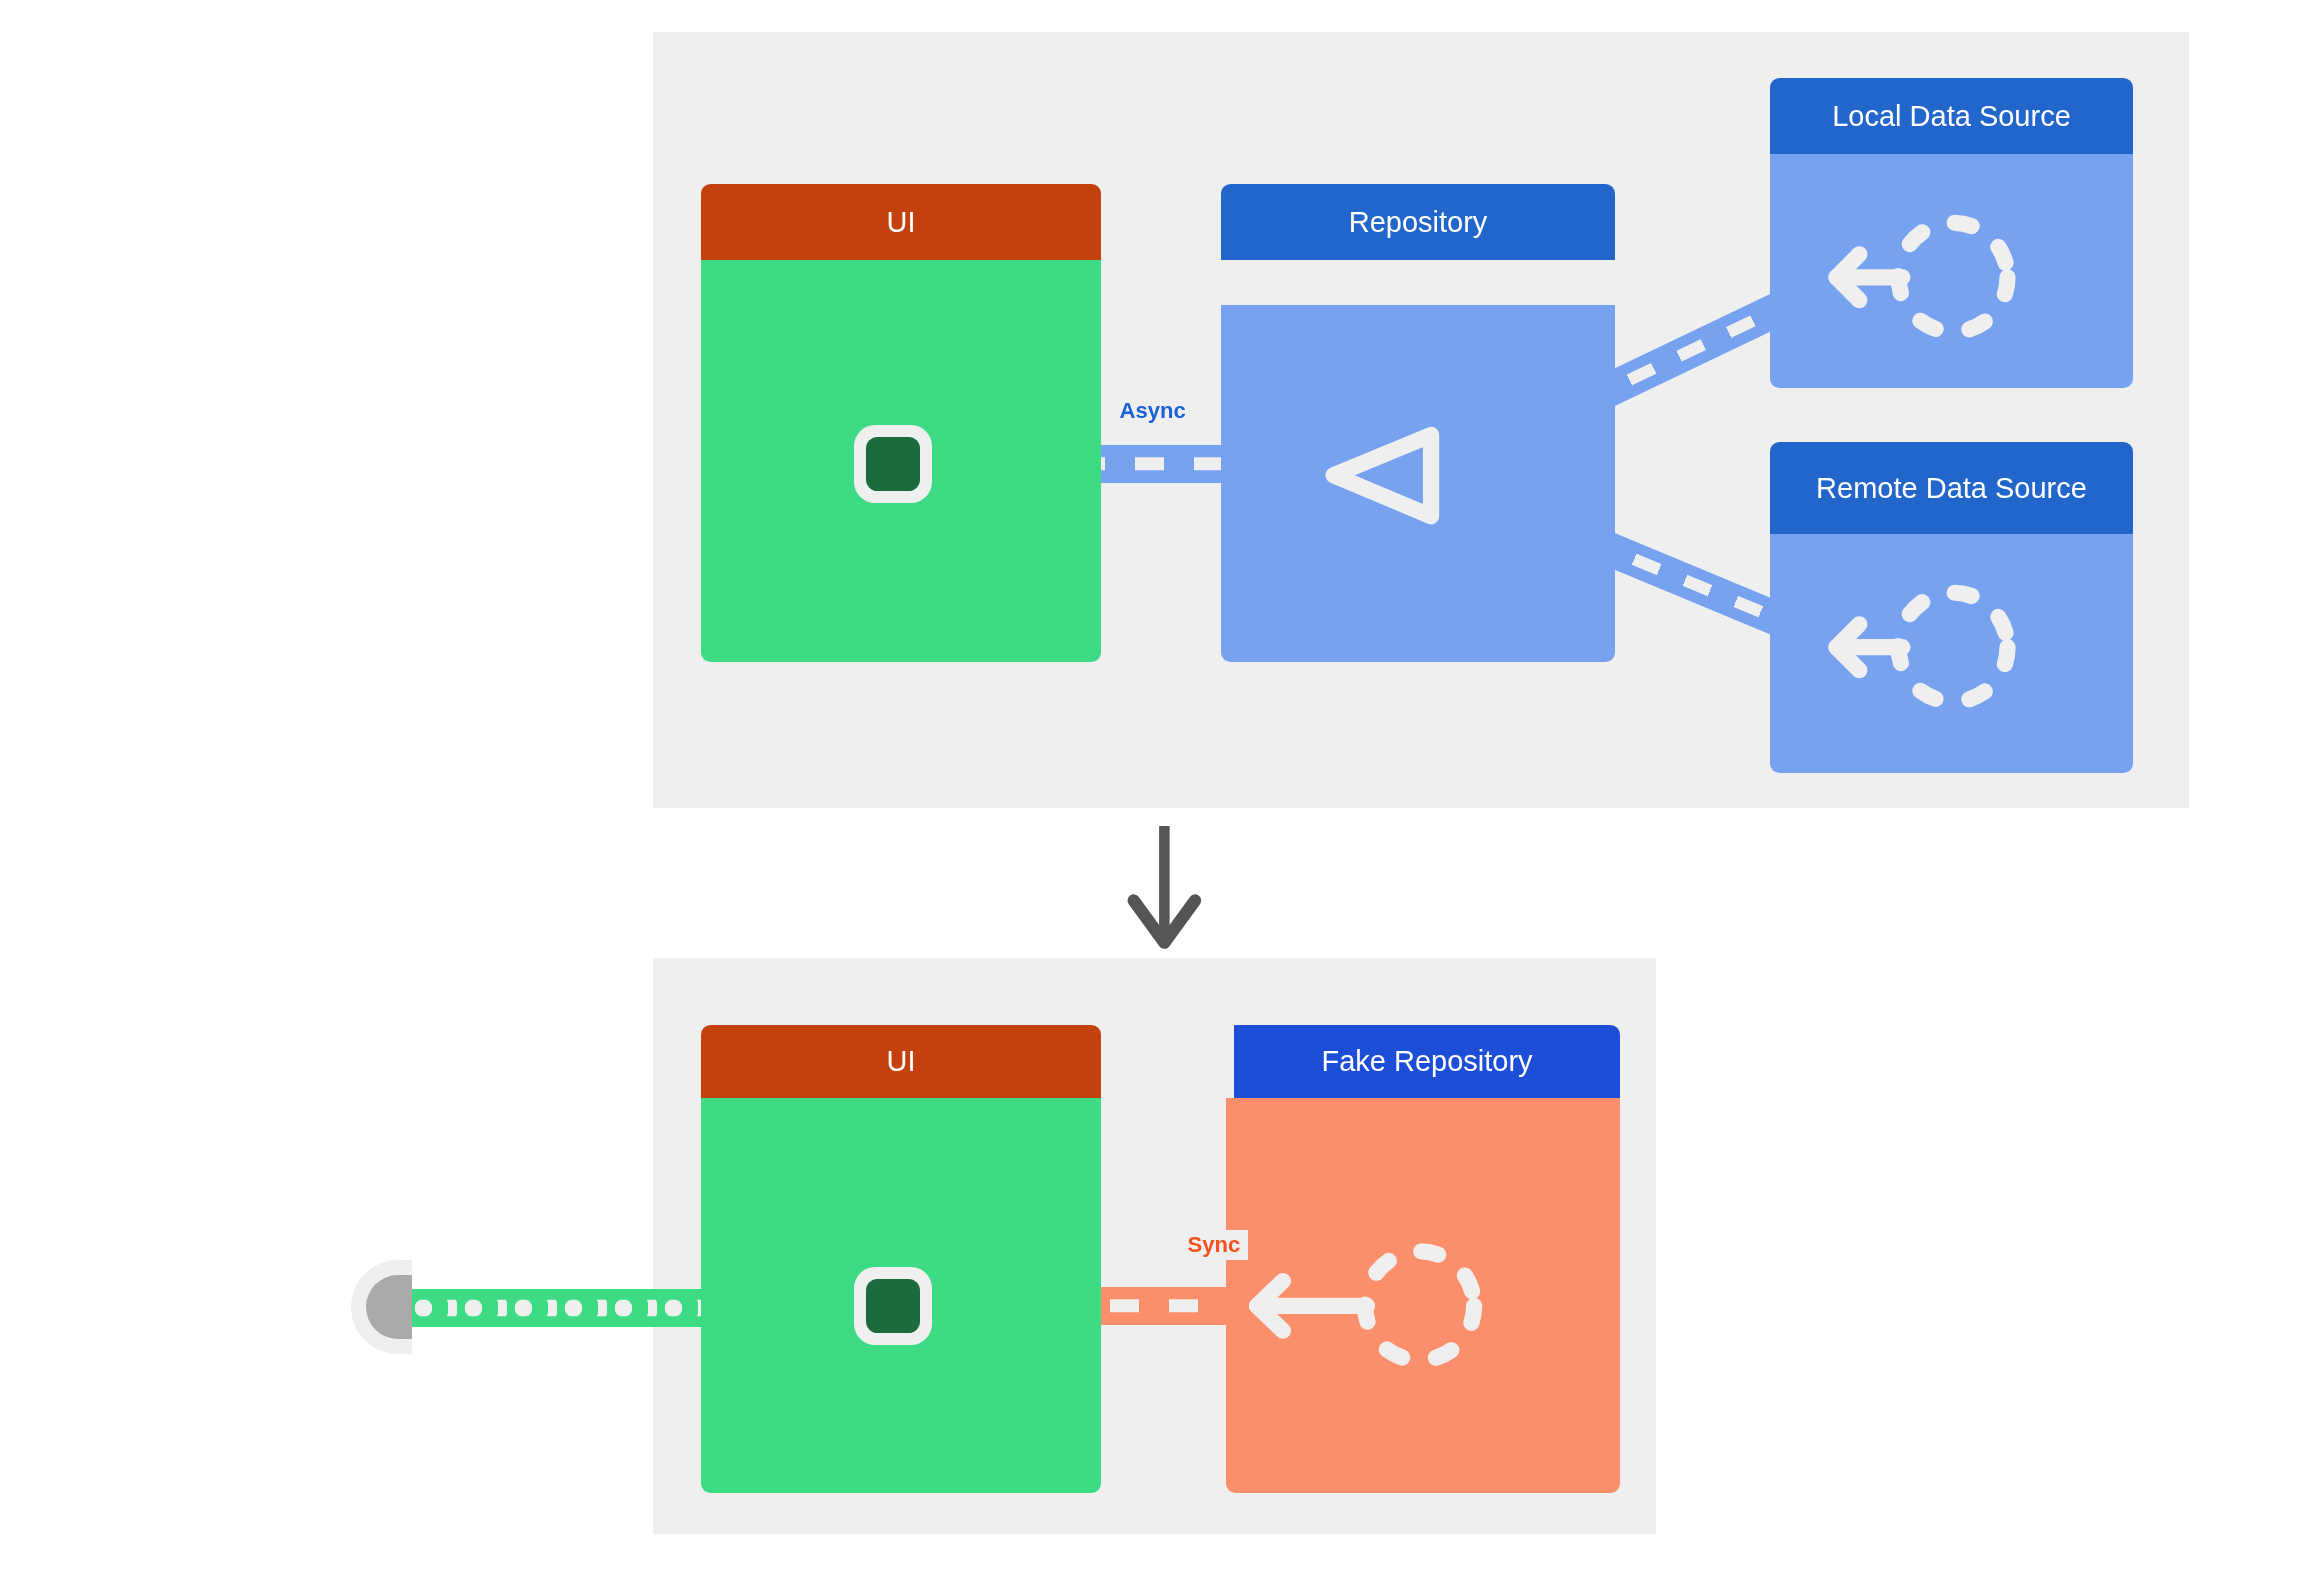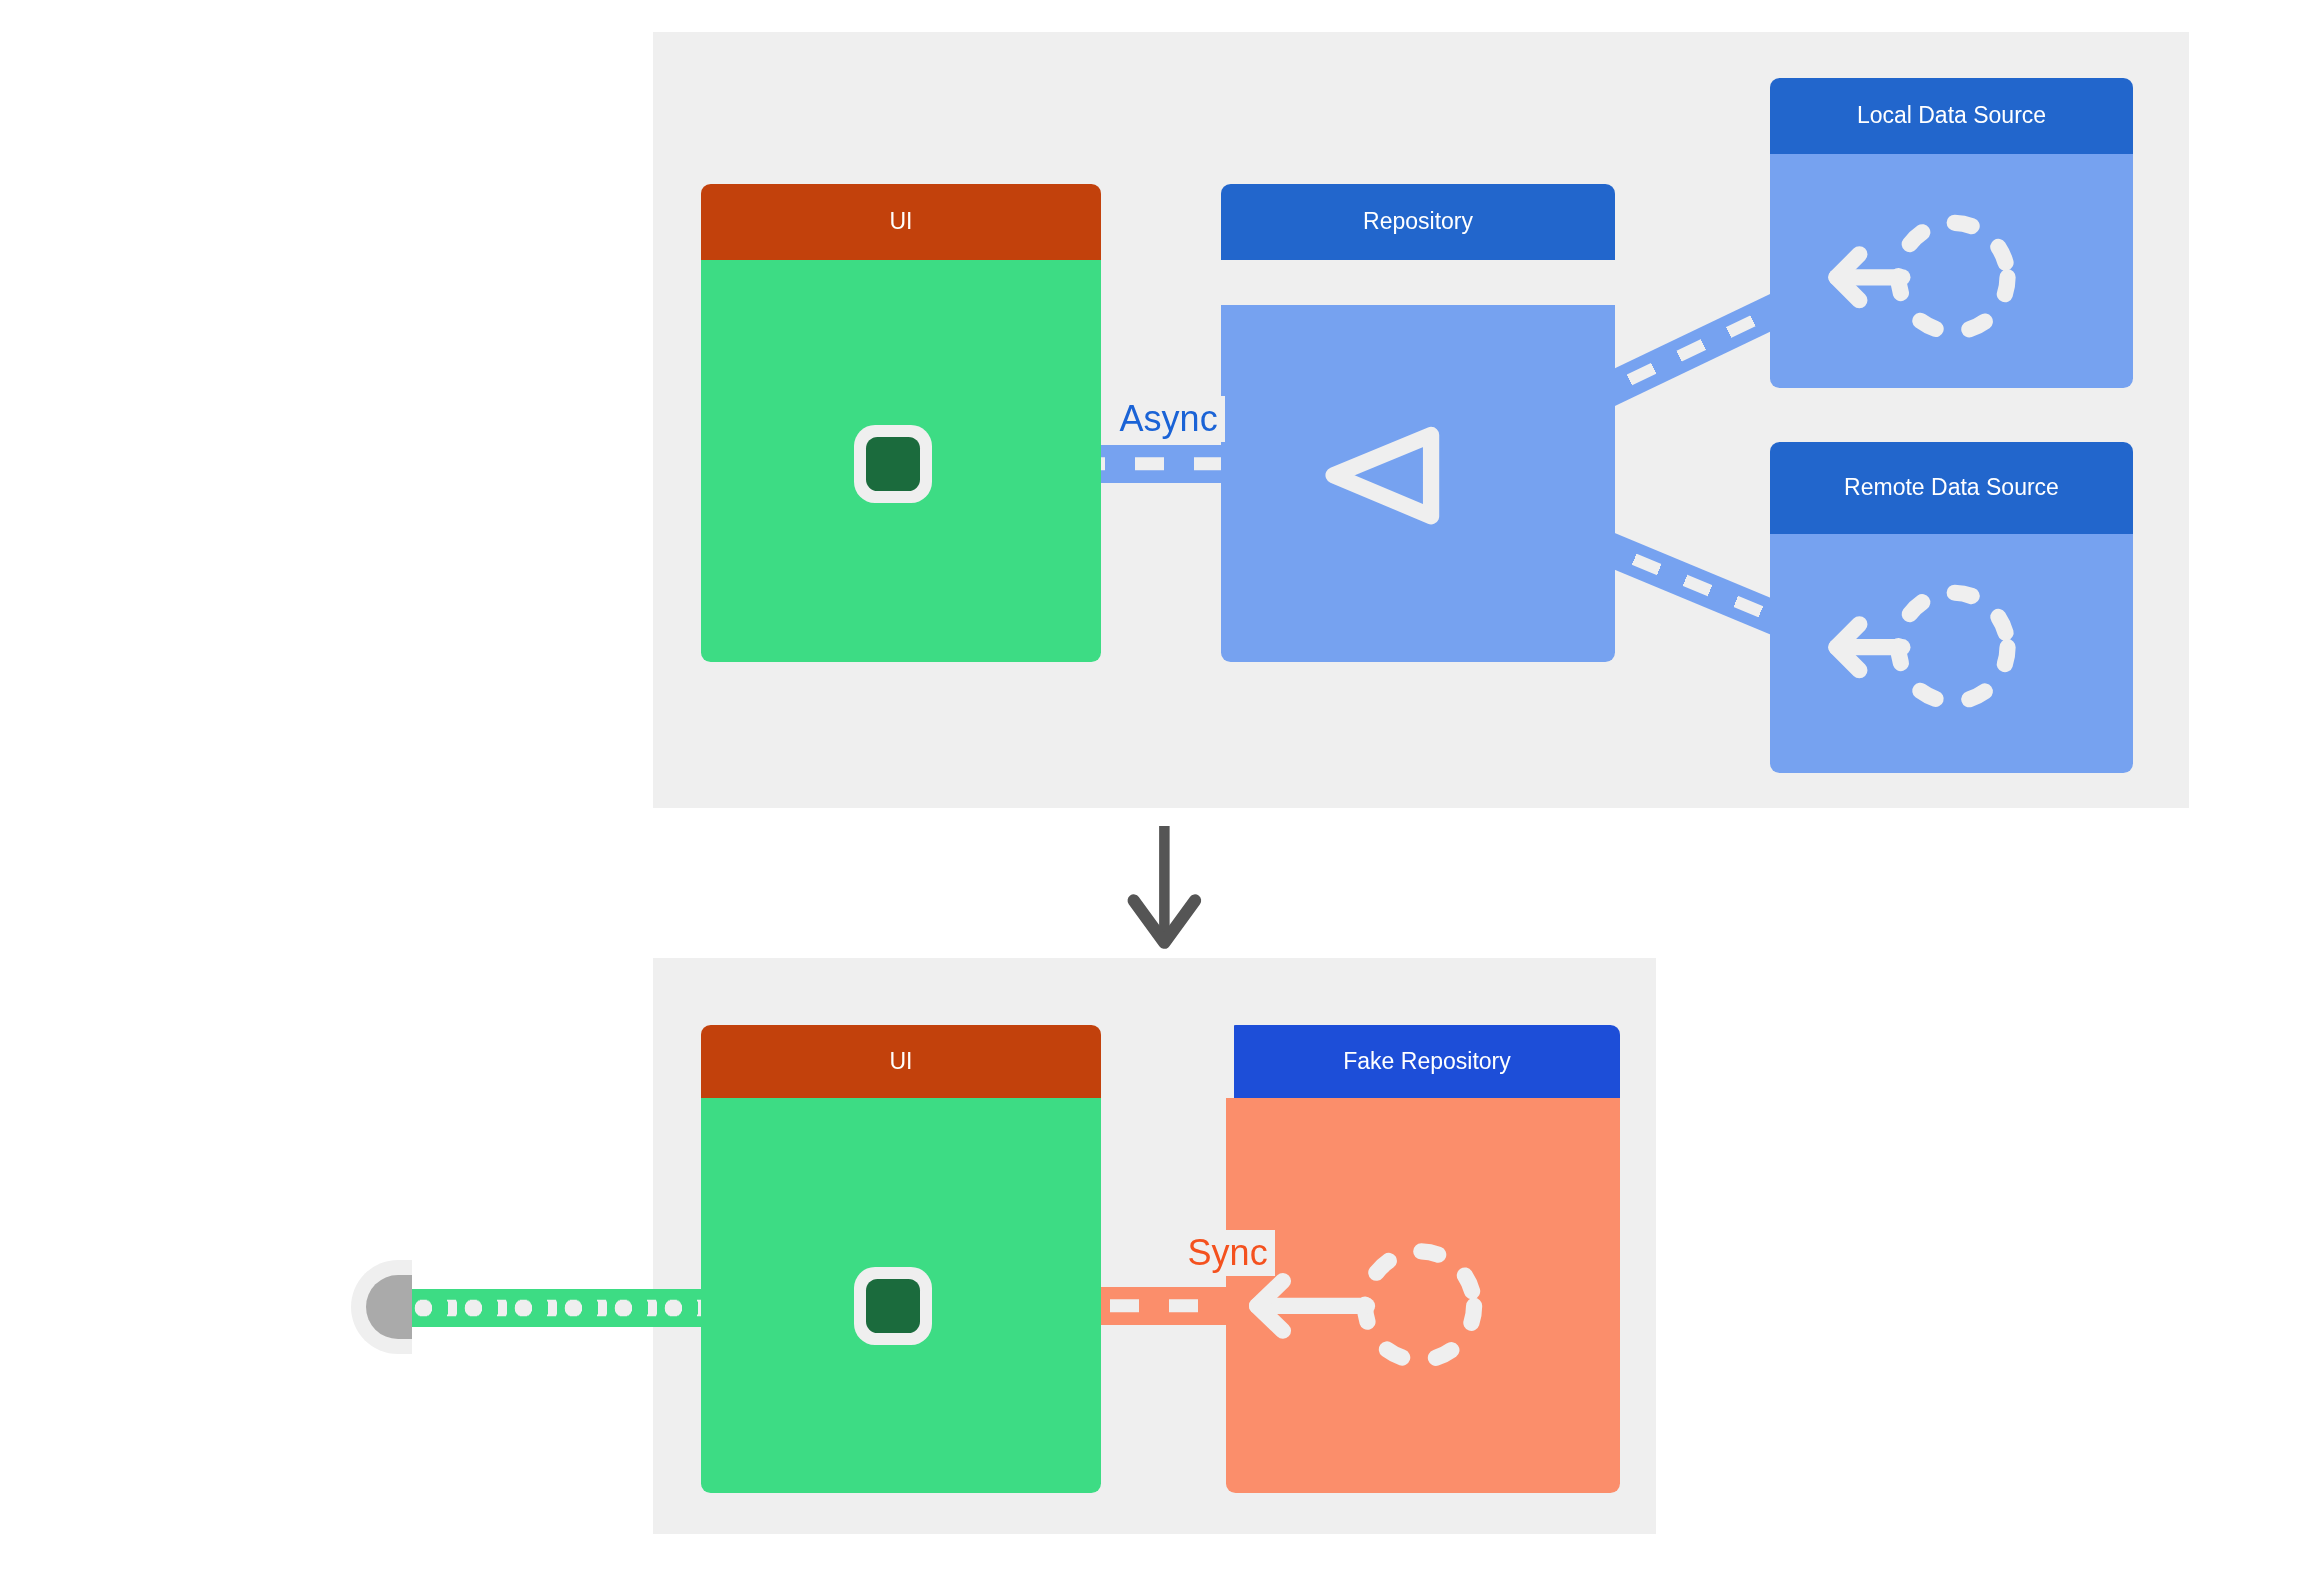--- a/index.html
+++ b/index.html
@@ -37,21 +37,21 @@
     flex-direction: column;
     z-index: 6;
   }
   .box-header {
     flex: none;
     display: flex;
     align-items: center;
     justify-content: center;
     text-align: center;
     color: #ffffff;
-    font-size: 23px;
+    font-size: 29px;
     line-height: 1.18;
     padding: 0 9.6px;
     box-sizing: border-box;
   }
   .box-body {
     flex: 1 1 auto;
     position: relative;
   }
 
   
@@ -148,22 +148,22 @@
   
   #band-async { left: 899px;  top: 445px;  width: 382px; --band:#76a2f0; }
   #band-sync  { left: 1051px; top: 1287px; width: 421px; --band:#fb8e6b; }
   #band-test  { left: 411px;  top: 1289px; width: 507px; background:#3ddc84; }
   #band-local  { left: 1388px; top: 478px;  width: 449px; }
   #band-remote { left: 1388px; top: 478px;  width: 440px; }
 
   
   .edge-label {
     position: absolute;
-    font-size: 36px;
-    font-weight: normal;
+    font-size: 22px;
+    font-weight: bold;
     z-index: 9;
     background: #efefef;
     padding: 1.9px 7.6px;
     white-space: nowrap;
   }
   #label-async { left: 1112px; top: 396px;  color: #1a63d6; }
   #label-sync  { left: 1180px; top: 1230px; color: #f4511e; }
 
   
   .plug {

